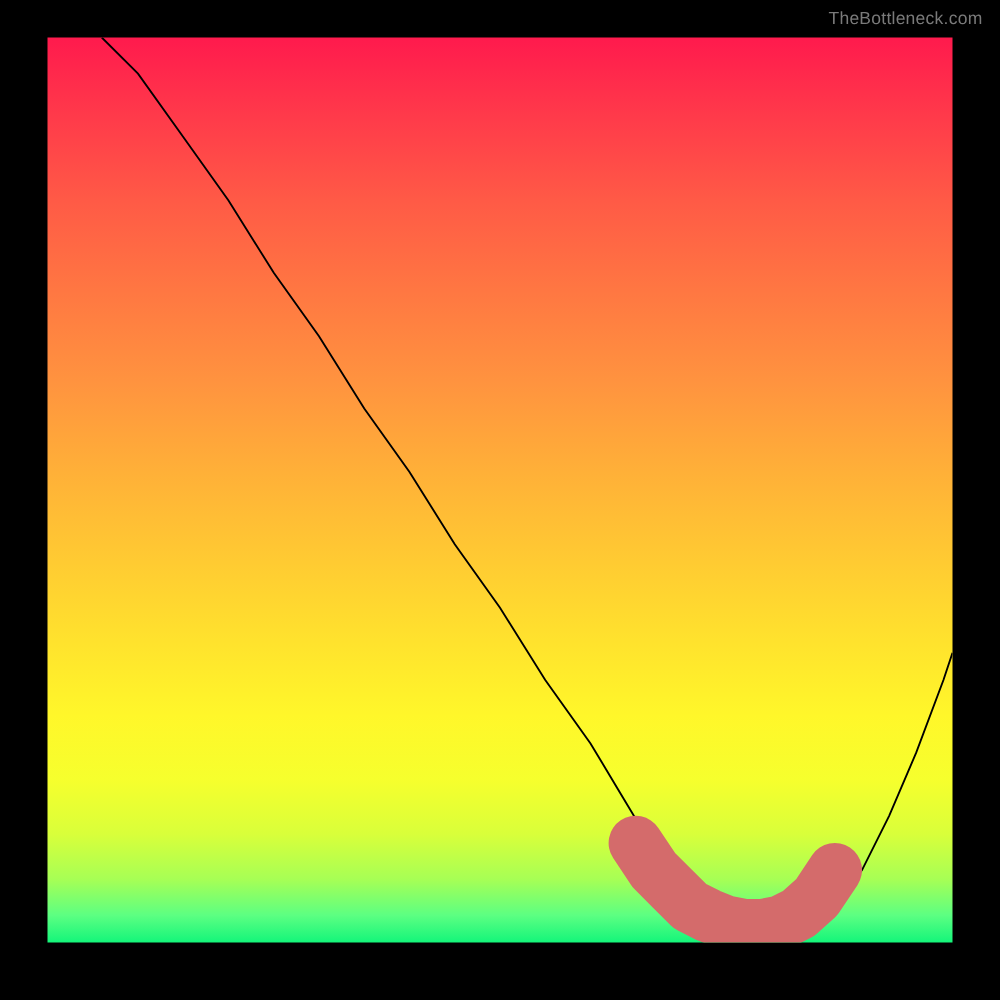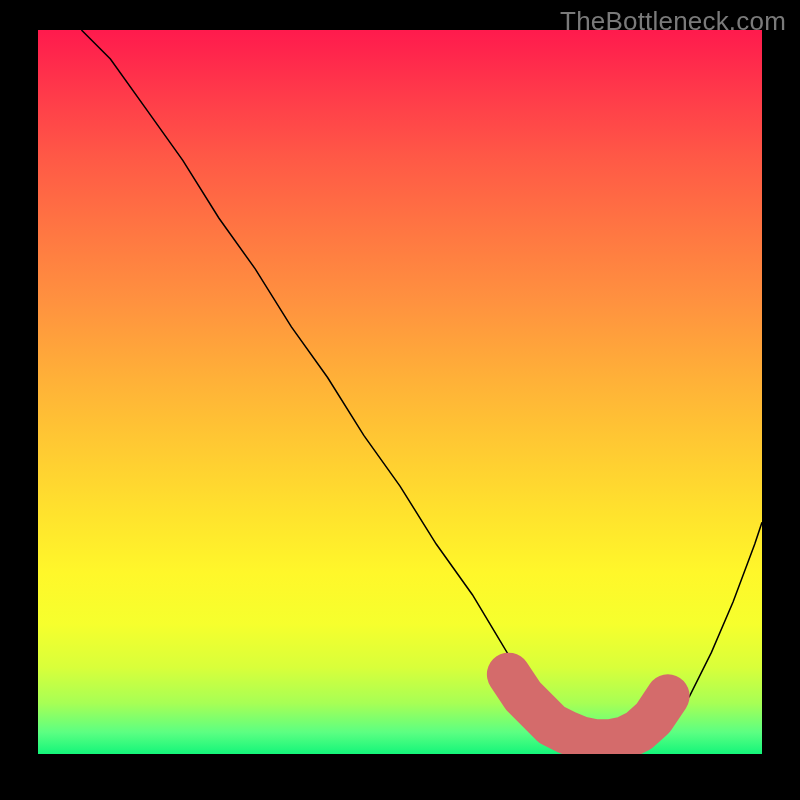--- a/index.html
+++ b/index.html
@@ -9,21 +9,21 @@
     height: 800px;
     background: #000;
     font-family: Arial, Helvetica, sans-serif;
     position: relative;
   }
   .watermark {
     position: absolute;
     top: 6px;
     right: 14px;
     color: #7a7a7a;
-    font-size: 26px;
+    font-size: 14px;
     font-weight: 500;
     letter-spacing: 0.2px;
     z-index: 3;
   }
   .plot-frame {
     position: absolute;
     left: 38px;
     top: 30px;
     width: 724px;
     height: 724px;

